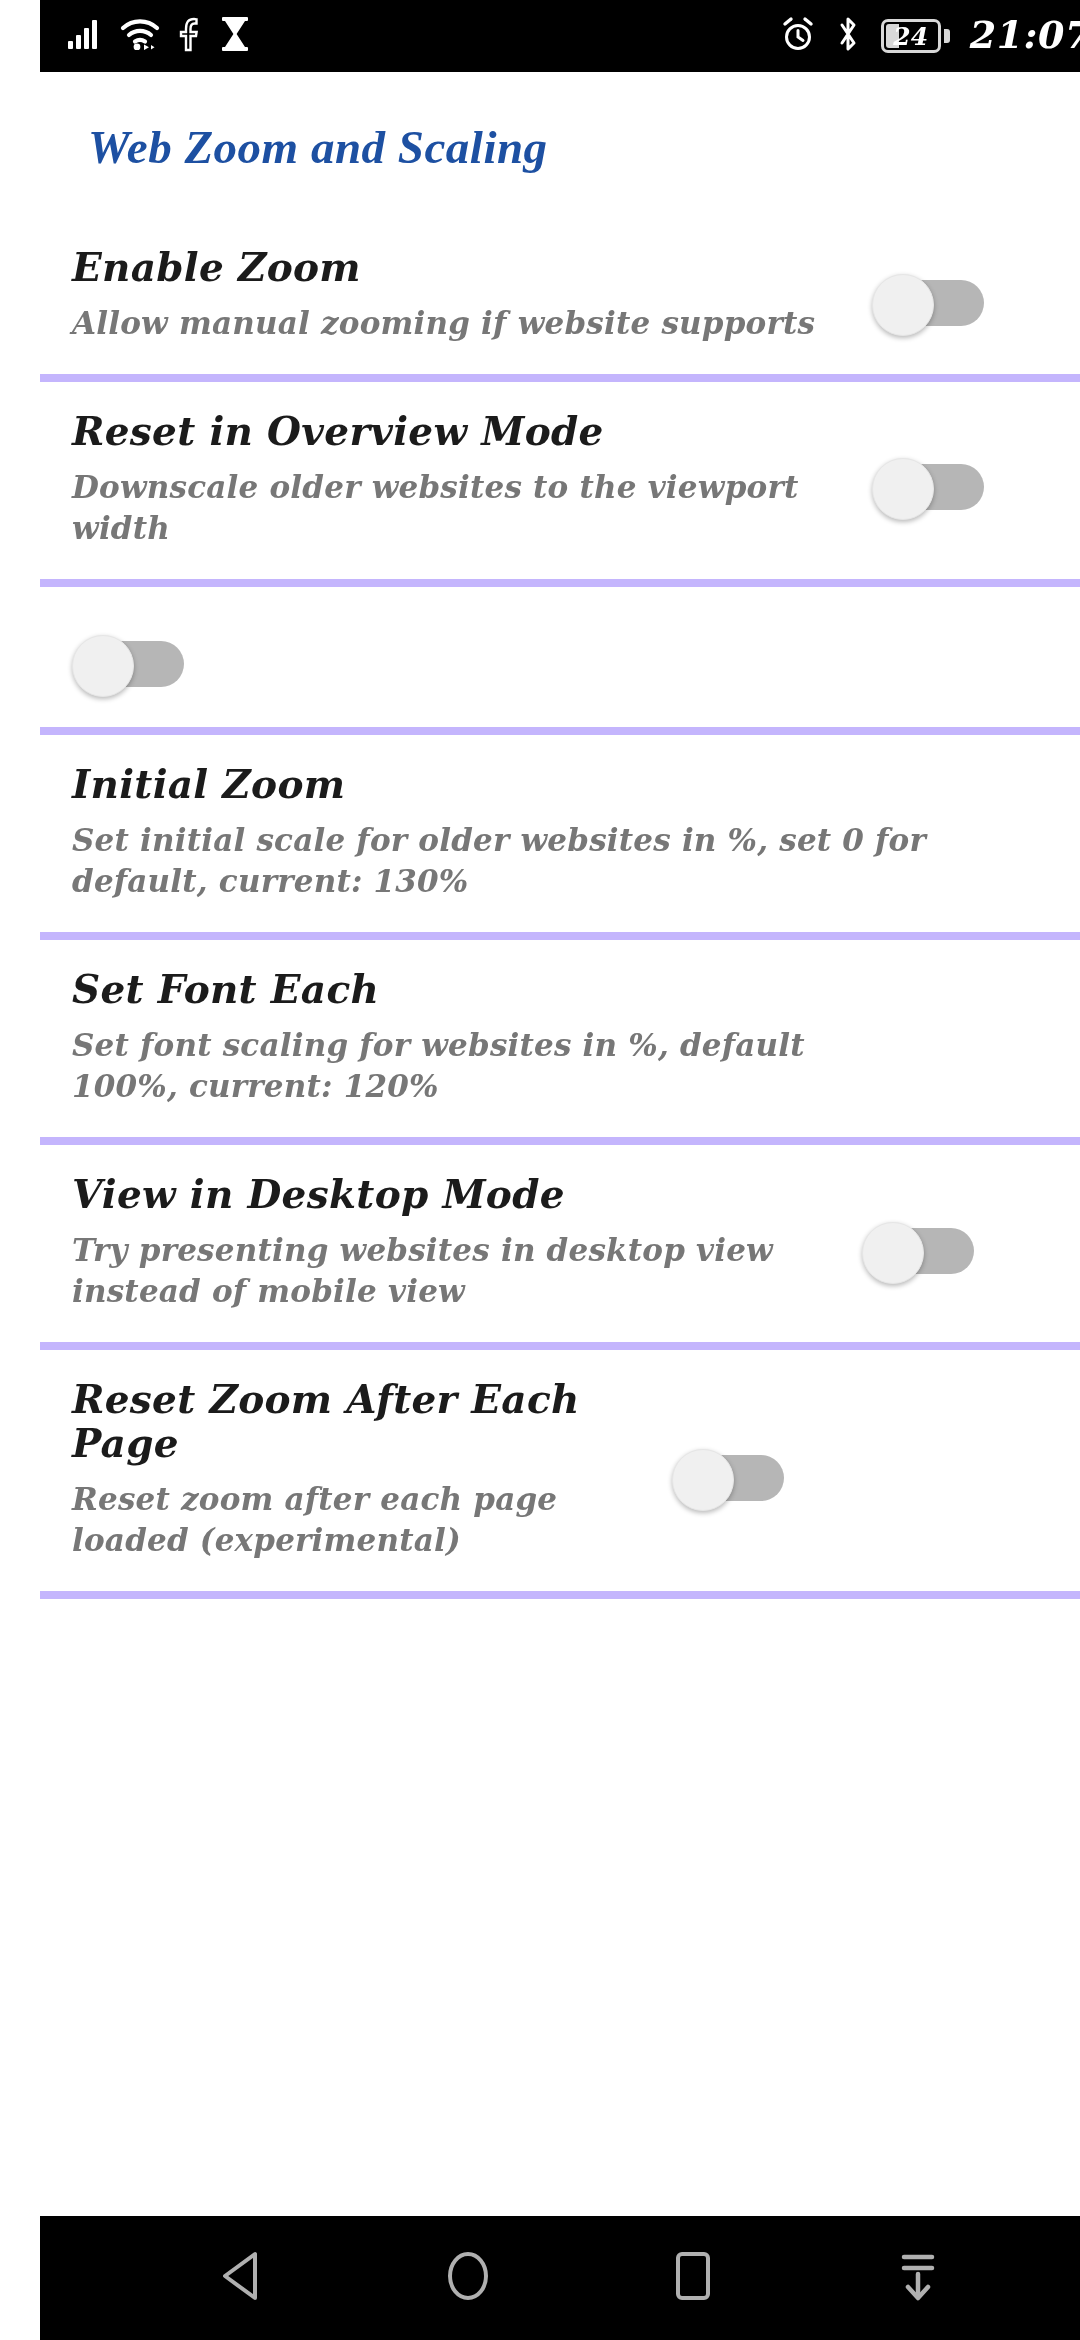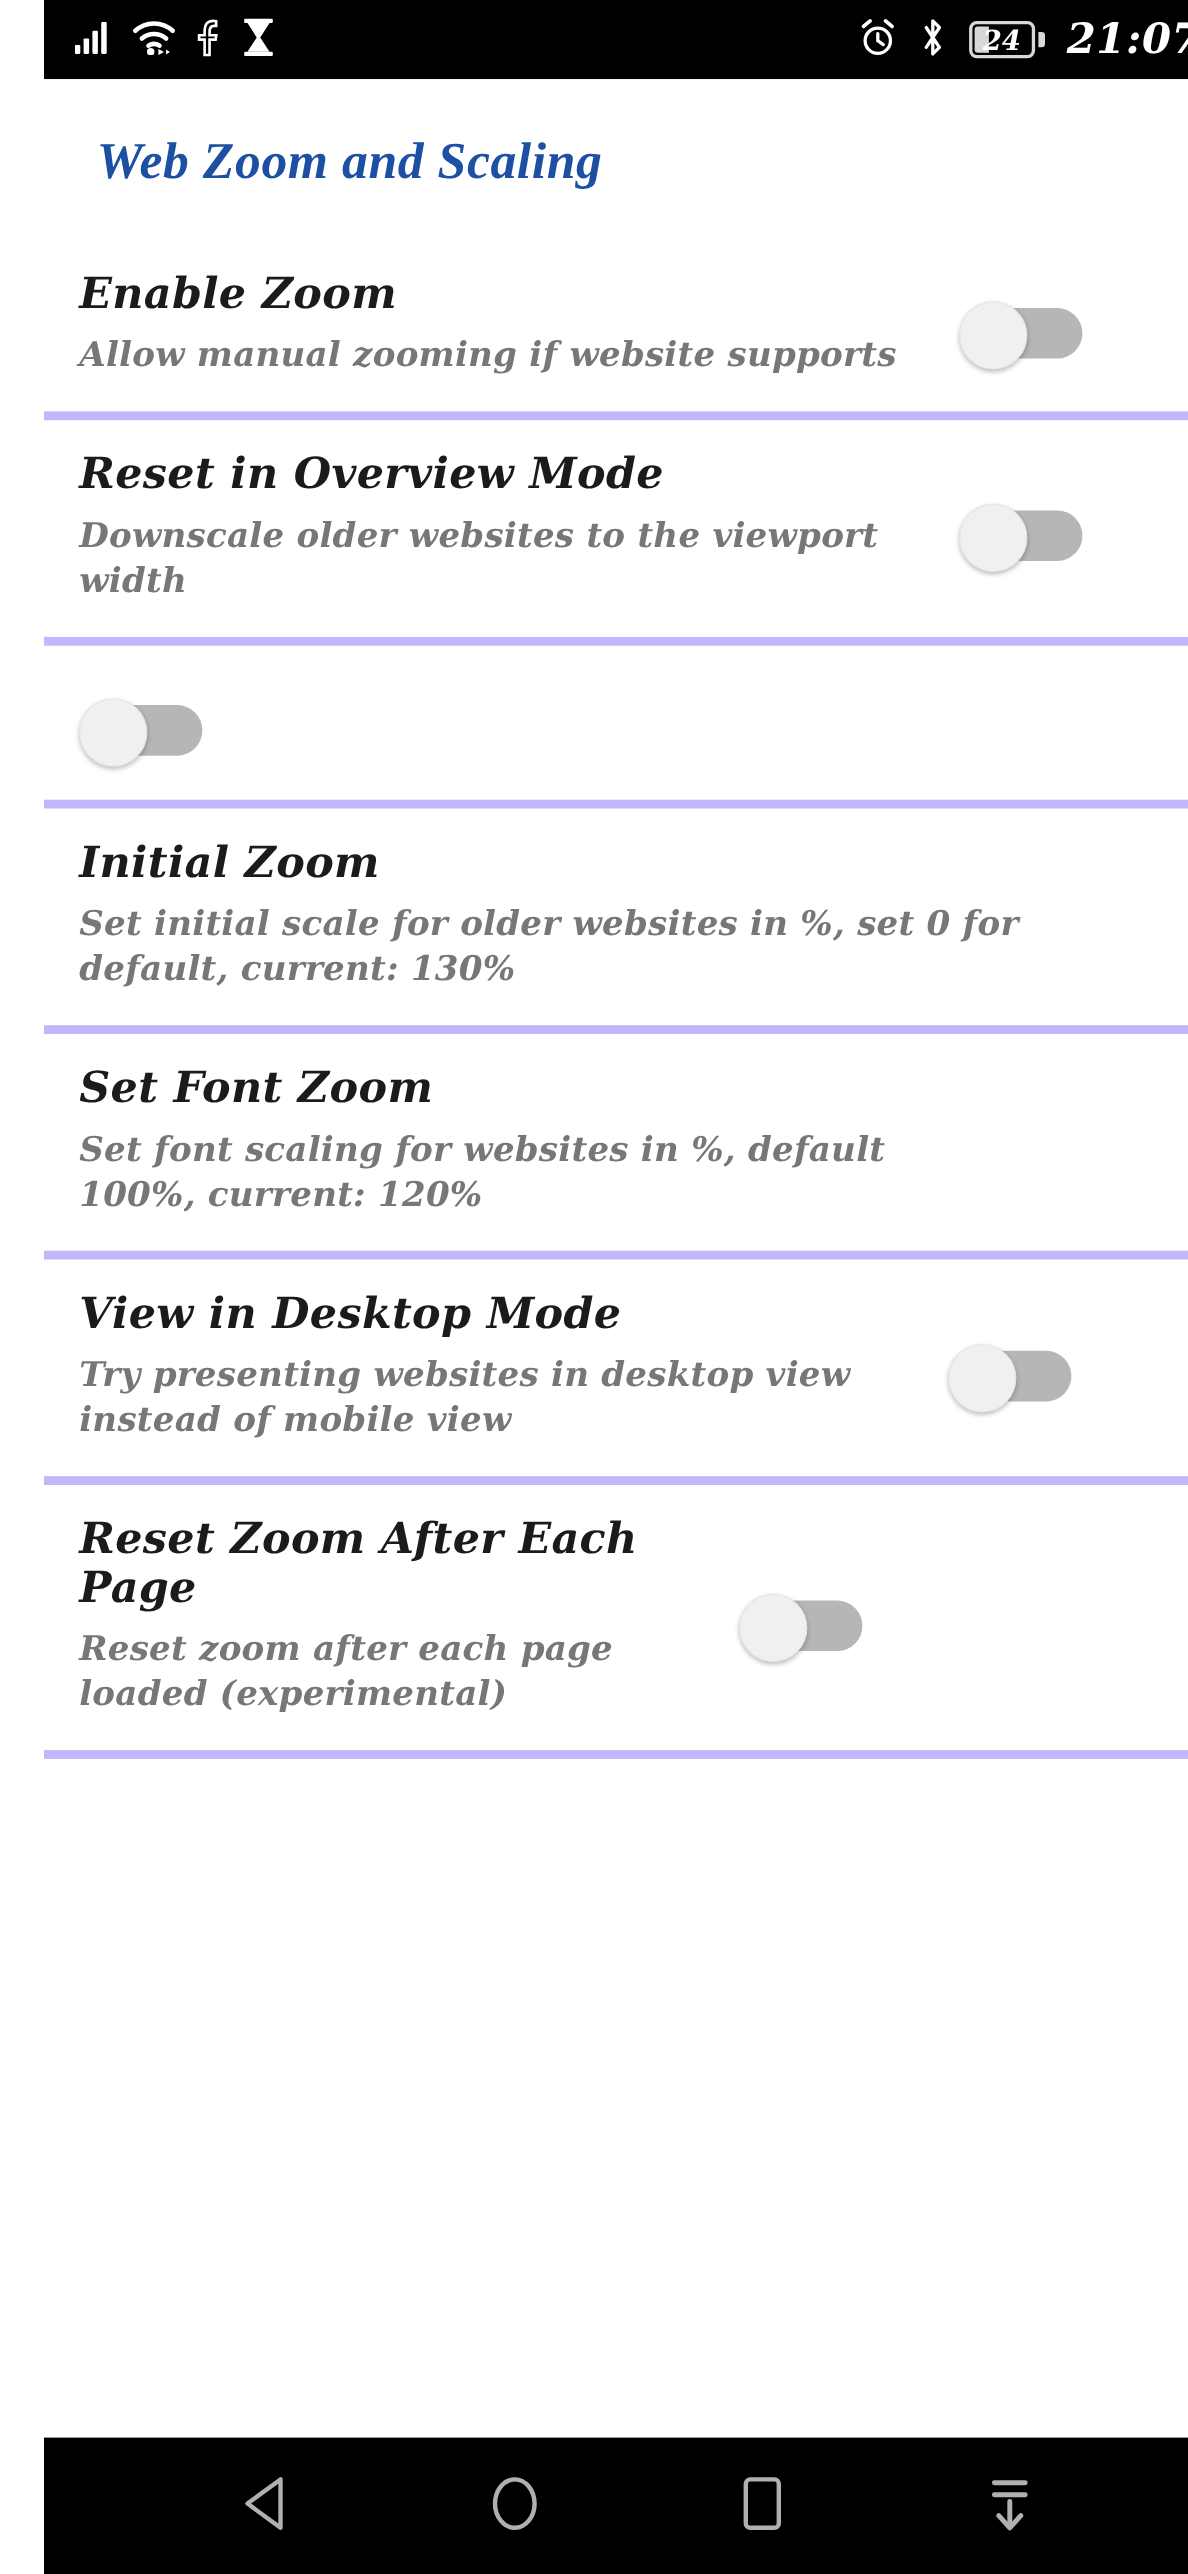--- a/index.html
+++ b/index.html
@@ -259,21 +259,21 @@
 
       <div class="setting-row">
         <div class="setting-text" style="max-width:930px;">
           <div class="setting-title">Initial Zoom</div>
           <div class="setting-sub">Set initial scale for older websites in %, set 0 for default, current: 130%</div>
         </div>
       </div>
 
       <div class="setting-row">
         <div class="setting-text" style="max-width:820px;">
-          <div class="setting-title">Set Font Zoom</div>
+          <div class="setting-title">Set Font Each</div>
           <div class="setting-sub">Set font scaling for websites in %, default 100%, current: 120%</div>
         </div>
       </div>
 
       <div class="setting-row">
         <div class="setting-text" style="max-width:790px;">
           <div class="setting-title">View in Desktop Mode</div>
           <div class="setting-sub">Try presenting websites in desktop view instead of mobile view</div>
         </div>
         <div class="toggle">

